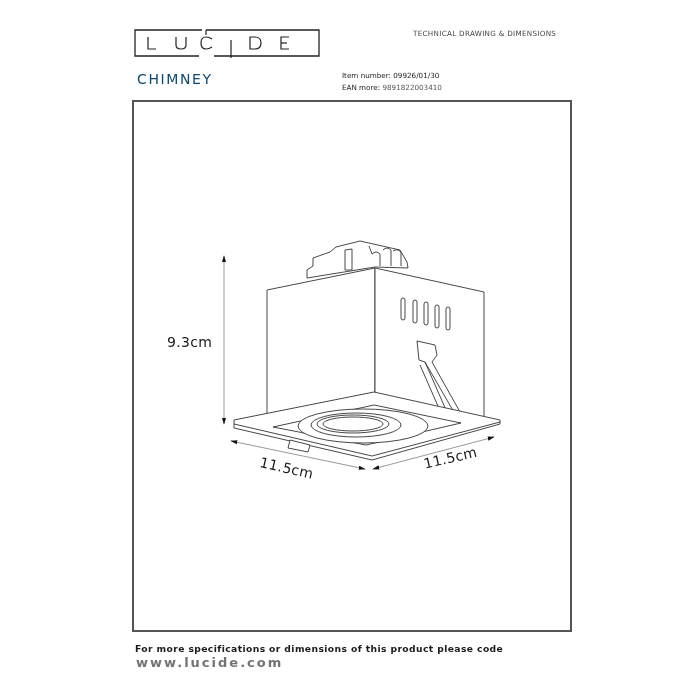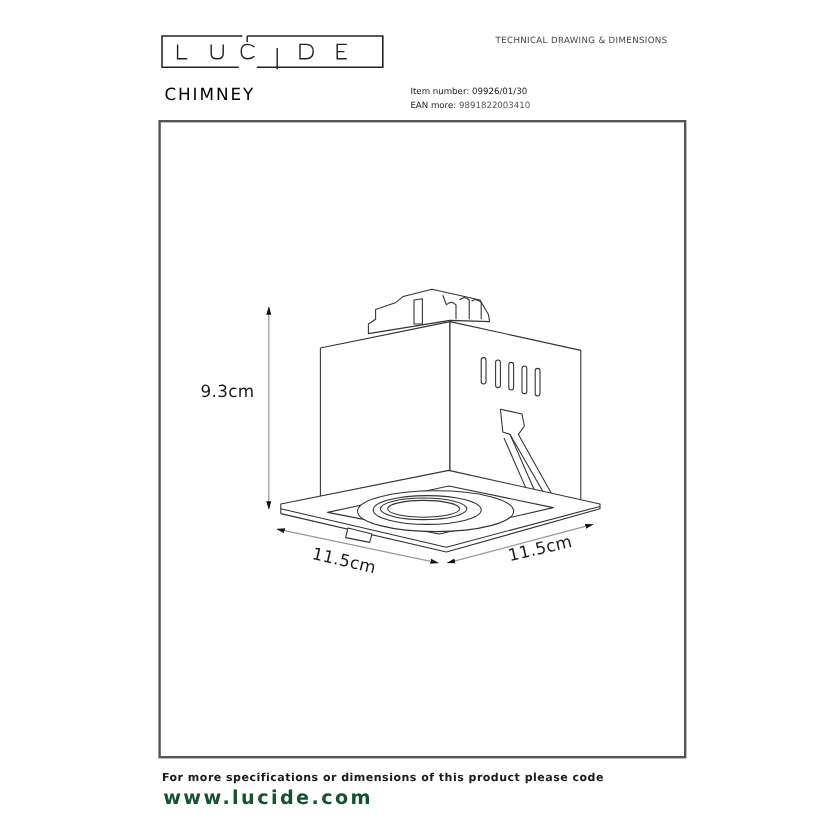--- a/index.html
+++ b/index.html
@@ -1,31 +1,31 @@
 <!DOCTYPE html>
 <html><head>
   <meta charset="utf-8">
   <style>
     html, body { margin: 0; padding: 0; background: #ffffff; }
     body { width: 700px; height: 700px; position: relative; overflow: hidden; font-family: "DejaVu Sans", sans-serif; color: #1a1a1a; }
     .logo { position: absolute; left: 134px; top: 28px; width: 186px; height: 30px; }
     .logo svg { display: block; }
     .tech-title { position: absolute; left: 413px; top: 29px; font-size: 7.2px; letter-spacing: 0.3px; color: #444; font-family: "DejaVu Sans", sans-serif; }
-    .product-name { position: absolute; left: 137px; top: 71px; font-size: 14px; letter-spacing: 1.6px; font-weight: normal; color: #000000; }
+    .product-name { position: absolute; left: 137px; top: 71px; font-size: 14px; letter-spacing: 1.6px; font-weight: normal; color: #0c4a6e; }
     .meta { position: absolute; left: 342px; top: 70px; font-size: 7.2px; line-height: 12px; color: #1a1a1a; }
     .meta .lbl { font-weight: normal; }
     .meta .val-light { color: #555; }
     .frame { position: absolute; left: 132px; top: 100px; width: 436px; height: 528px; border: 2px solid #555; box-sizing: content-box; }
     .drawing { position: absolute; left: 0; top: 0; width: 700px; height: 700px; }
     .dim-label { position: absolute; font-size: 14px; color: #1a1a1a; font-family: "DejaVu Sans", sans-serif; letter-spacing: 0.3px; }
-    .dim-h { left: 167px; top: 319px; }
+    .dim-h { left: 167px; top: 334px; }
     .dim-l { left: 262px; top: 454px; transform: rotate(13deg); transform-origin: left top; }
     .dim-r { left: 422px; top: 456px; transform: rotate(-13deg); transform-origin: left top; }
     .footer-note { position: absolute; left: 135px; top: 643px; font-size: 9.2px; font-weight: bold; letter-spacing: 0.4px; color: #1a1a1a; }
-    .footer-url { position: absolute; left: 136px; top: 655px; font-size: 16px; letter-spacing: 2px; color: #14532d; font-weight: bold; }
+    .footer-url { position: absolute; left: 136px; top: 655px; font-size: 13px; letter-spacing: 2px; color: #737373; font-weight: bold; }
   </style>
 </head>
 <body>
 
 <div class="logo">
   <svg width="186" height="30" viewBox="0 0 186 30">
 
     <polyline points="68,2 1,2 1,28 65,28" fill="none" stroke="#222" stroke-width="1.3"></polyline>
     <polyline points="80,28 185,28 185,2 72,2" fill="none" stroke="#222" stroke-width="1.3"></polyline>
     <g fill="none" stroke="#222" stroke-width="1.2">

